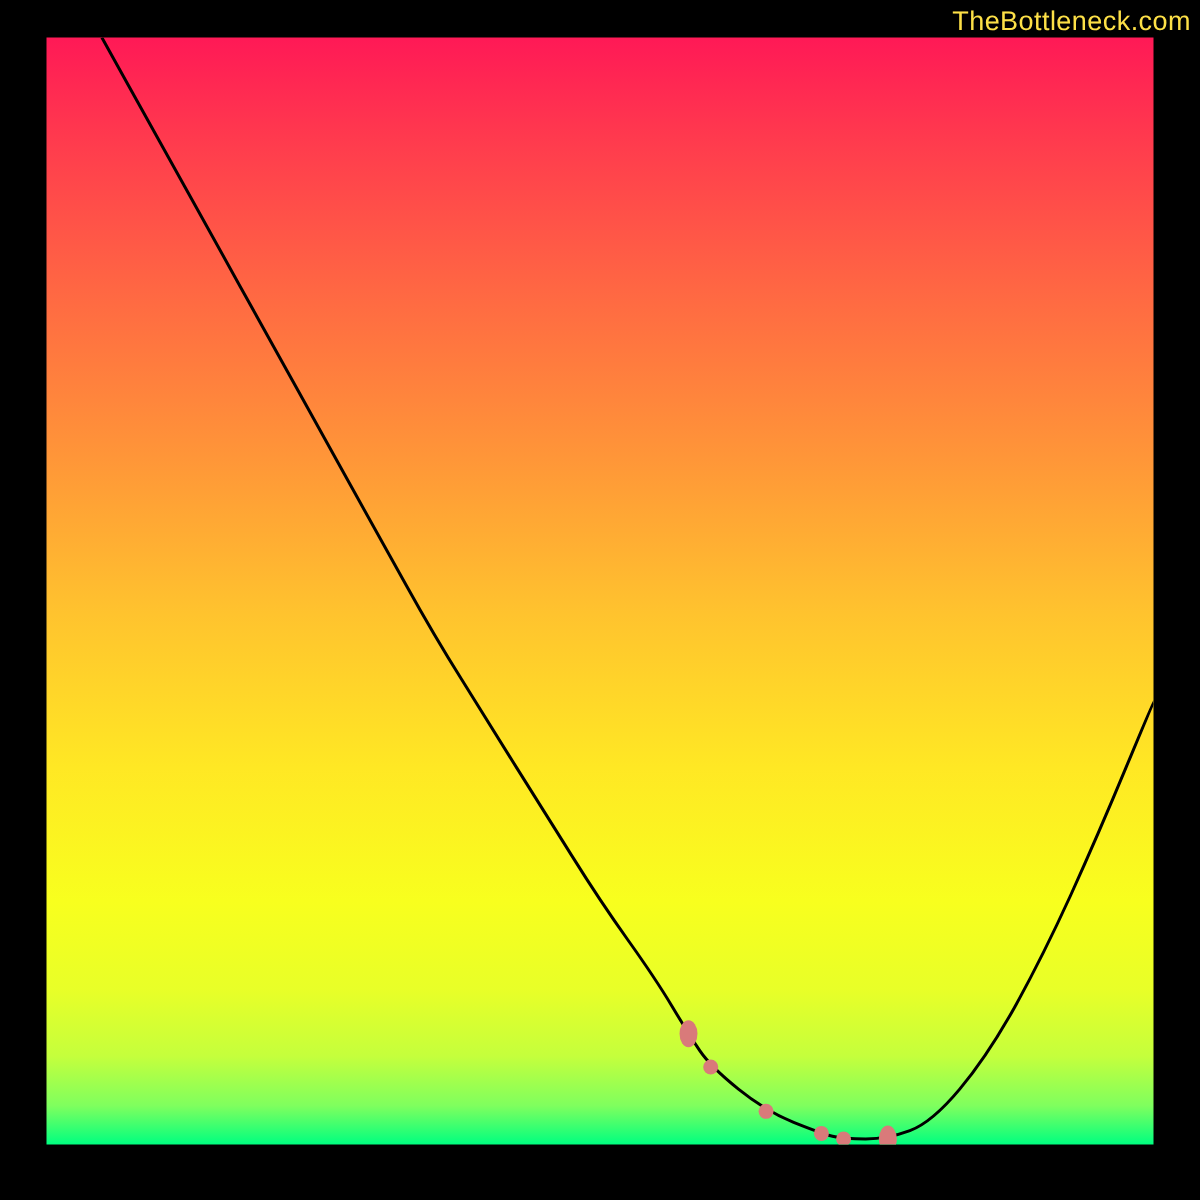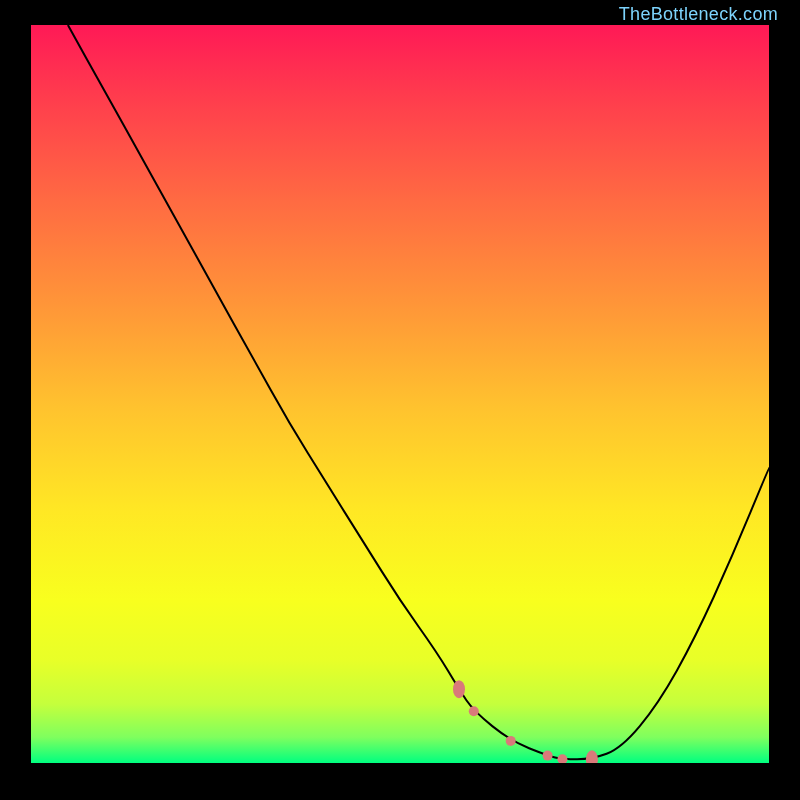--- a/index.html
+++ b/index.html
@@ -1,17 +1,17 @@
 <!DOCTYPE html>
 <html><head>
 <meta charset="utf-8">
 <style>
 *{margin:0;padding:0;box-sizing:border-box}
 body{background:#000;width:800px;height:800px;position:relative;font-family:Arial,sans-serif}
-.wm{position:absolute;top:4px;right:22px;color:#7dd3fc;font-size:18px;letter-spacing:.3px}
+.wm{position:absolute;top:4px;right:6px;color:#fde047;font-size:18px;letter-spacing:.3px}
 .plot{position:absolute;top:25px;left:31px;width:738px;height:738px;background:linear-gradient(to bottom,#ff1956 0%,#ff3d4d 10%,#ff6b42 24%,#ff9638 38%,#ffc32e 52%,#ffe824 66%,#f8ff1e 78%,#e8ff28 86%,#c5ff3c 92%,#7fff5e 96.5%,#00ff80 100%)}
 .curve{position:absolute;top:0;left:0;width:100%;height:100%;pointer-events:none}
 .curve path{fill:none;stroke:#000;stroke-width:2}
 .marker{fill:#d97a7a}
 </style>
 </head>
 <body>
 
 <div class="wm">TheBottleneck.com</div>
 

